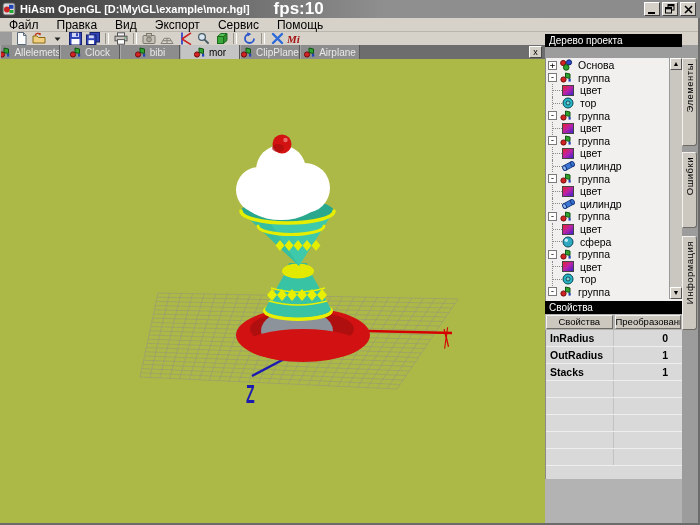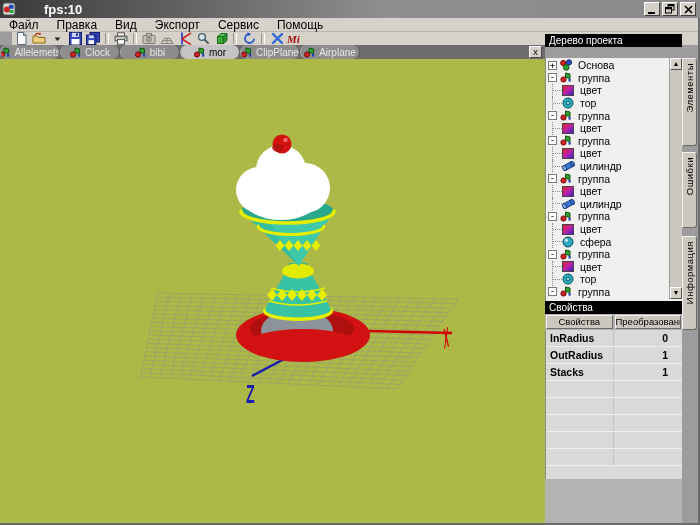--- a/index.html
+++ b/index.html
@@ -4,40 +4,40 @@
 <style>
   html,body{margin:0;padding:0;background:#666;}
   .window{position:relative;width:700px;height:525px;background:#9c9c9c;
     font-family:"Liberation Sans",sans-serif;overflow:hidden;}
   
   .titlebar{position:absolute;left:0;top:0;width:700px;height:18px;
     background:linear-gradient(to right,#3a3a3a 0%,#8f8f8f 55%,#8b8b8b 100%);
     display:flex;align-items:center;color:#fff;}
   .title-logo{width:14px;height:14px;margin:0 4px 0 2px;flex:none;}
   .title-text{font-size:11px;font-weight:bold;white-space:nowrap;}
-  .title-fps{font-size:13px;font-weight:bold;margin-left:24px;}
+  .title-fps{font-size:17px;font-weight:bold;margin-left:24px;}
   .win-btns{margin-left:auto;display:flex;gap:2px;margin-right:4px;}
   .wbtn{width:16px;height:14px;background:#d4d0c8;border:1px solid;
     border-color:#ffffff #404040 #404040 #ffffff;display:flex;align-items:flex-end;
     justify-content:center;box-sizing:border-box;padding-bottom:1px;}
   
   .menubar{position:absolute;top:18px;left:0;width:700px;height:13px;background:#d6d2ca;
     border-bottom:1px solid #bab6ae;display:flex;align-items:center;font-size:12px;color:#000;}
   .menu-item{padding:0 9px;}
   
   .toolbar{position:absolute;top:32px;left:12px;width:700px;height:13px;background:#d6d2ca;
     display:flex;align-items:center;padding-top:0px;}
   .tb-btn{width:18px;height:13px;display:flex;align-items:center;justify-content:center;flex:none;}
   .tb-sep{width:2px;height:11px;border-left:1px solid #97938b;border-right:1px solid #ffffff;margin:0 3px;flex:none;}
   
   .tabbar{position:absolute;top:45px;left:0;width:545px;height:14px;background:#6d6d6d;
     display:flex;align-items:stretch;}
   .doc-tab{width:60px;display:flex;align-items:center;justify-content:center;gap:4px;
     background:#8d8d8d;border-left:1px solid #a8a8a8;border-right:1px solid #585858;
-    color:#e8e8e8;font-size:10px;cursor:default;box-sizing:border-box;overflow:hidden;white-space:nowrap;border-radius:7px;}
+    color:#e8e8e8;font-size:10px;cursor:default;box-sizing:border-box;overflow:hidden;white-space:nowrap;}
   .doc-tab.active{background:#c4c4c4;color:#000;}
   .tab-ic{width:11px;height:11px;flex:none;display:flex;}
   .tab-close{margin-left:auto;align-self:center;margin-right:3px;width:13px;height:12px;
     background:#d4d0c8;border:1px solid;border-color:#fff #4a4a4a #4a4a4a #fff;
     font-size:9px;line-height:10px;text-align:center;color:#000;box-sizing:border-box;}
   
   .viewport{position:absolute;top:59px;left:0;width:545px;height:464px;background:#adb946;}
   
   .tree-header,.props-header{position:absolute;left:545px;width:137px;height:13px;background:#000;
     color:#fff;font-size:10px;line-height:13px;padding-left:4px;box-sizing:border-box;white-space:nowrap;}
@@ -90,20 +90,21 @@
 
 <div class="window">
 
   <div class="titlebar">
     <span class="title-logo"><svg width="14" height="14" viewBox="0 0 14 14">
           <rect x="1" y="1" width="12" height="12" rx="2" fill="#d9d9d9" stroke="#555"></rect>
           <circle cx="5" cy="7.5" r="3" fill="#cc2222"></circle>
           <rect x="7" y="2.8" width="4.5" height="4" fill="#2244bb"></rect>
           <rect x="7.5" y="8" width="4" height="3" fill="#22aa33"></rect>
         </svg></span>
+    <span class="title-text">HiAsm OpenGL [D:\My\GL\example\mor.hgl]</span>
     <span class="title-fps">fps:10</span>
     <span class="win-btns">
       <span class="wbtn">
           <svg width="8" height="8" viewBox="0 0 8 8">
             <rect x="0" y="6" width="7" height="2" fill="#000"></rect>
           </svg>
         </span>
       <span class="wbtn">
           <svg width="10" height="10" viewBox="0 0 10 10">
             <rect x="3" y="0.5" width="6" height="5.5" fill="none" stroke="#000"></rect>

